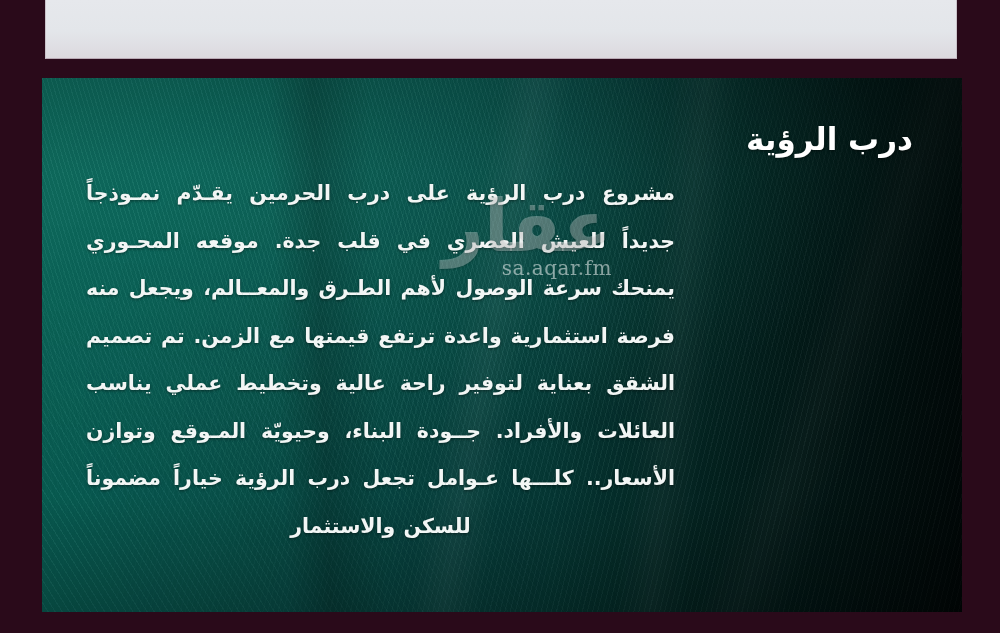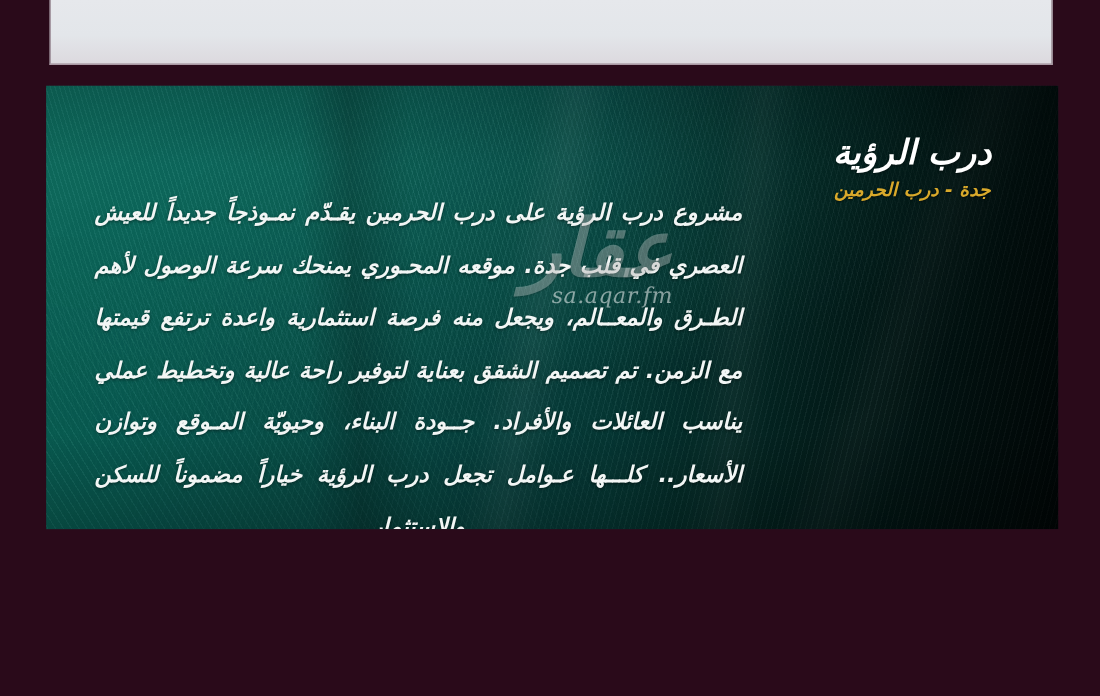--- a/index.html
+++ b/index.html
@@ -35,36 +35,35 @@
     border-bottom: 1px solid #b9a9b4;
     box-sizing: border-box;
   }
 
   
   #promo-panel {
     position: absolute;
     left: 42px;
     top: 78px;
     width: 920px;
-    height: 403px;
+    height: 534px;
     overflow: hidden;
     background:
       radial-gradient(120% 90% at 18% 18%, rgba(18,120,105,0.55) 0%, rgba(10,80,72,0.0) 62%),
       linear-gradient(105deg,
         #0c6457 0%,
         #0a5f55 14%,
         #0a564e 27%,
         #094c47 40%,
         #083f3c 54%,
         #06332f 66%,
         #052724 77%,
         #041d1b 87%,
         #031413 95%,
         #020c0c 100%);
-    font-style: italic;
   }
 
   
   .leaf-layer {
     position: absolute;
     inset: -12%;
     pointer-events: none;
   }
   #leaf-a {
     background: repeating-linear-gradient(
@@ -220,21 +219,20 @@
     <div class="leaf-layer" id="leaf-a"></div>
     <div class="leaf-layer" id="leaf-b"></div>
     <div class="leaf-layer" id="leaf-c"></div>
     <div id="frond-ribs"></div>
     <div id="panel-shade"></div>
 
     <div id="panel-content">
 
       <div id="title-block">
         <div id="project-name">درب الرؤية</div>
-        <div id="location-label">جدة - درب الحرمين</div>
       </div>
 
       <div id="body-block">
         <p id="body-text">مشروع درب الرؤية على درب الحرمين يقـدّم نمـوذجاً جديداً للعيش العصري في قلب جدة. موقعه المحـوري يمنحك سرعة الوصول لأهم الطـرق والمعــالم، ويجعل منه فرصة استثمارية واعدة ترتفع قيمتها مع الزمن. تم تصميم الشقق بعناية لتوفير راحة عالية وتخطيط عملي يناسب العائلات والأفراد. جــودة البناء، وحيويّة المـوقع وتوازن الأسعار.. كلـــها عـوامل تجعل درب الرؤية خياراً مضموناً للسكن والاستثمار</p>
       </div>
 
     </div>
 
     <div id="watermark">
       <div id="watermark-logo">عقار</div>

